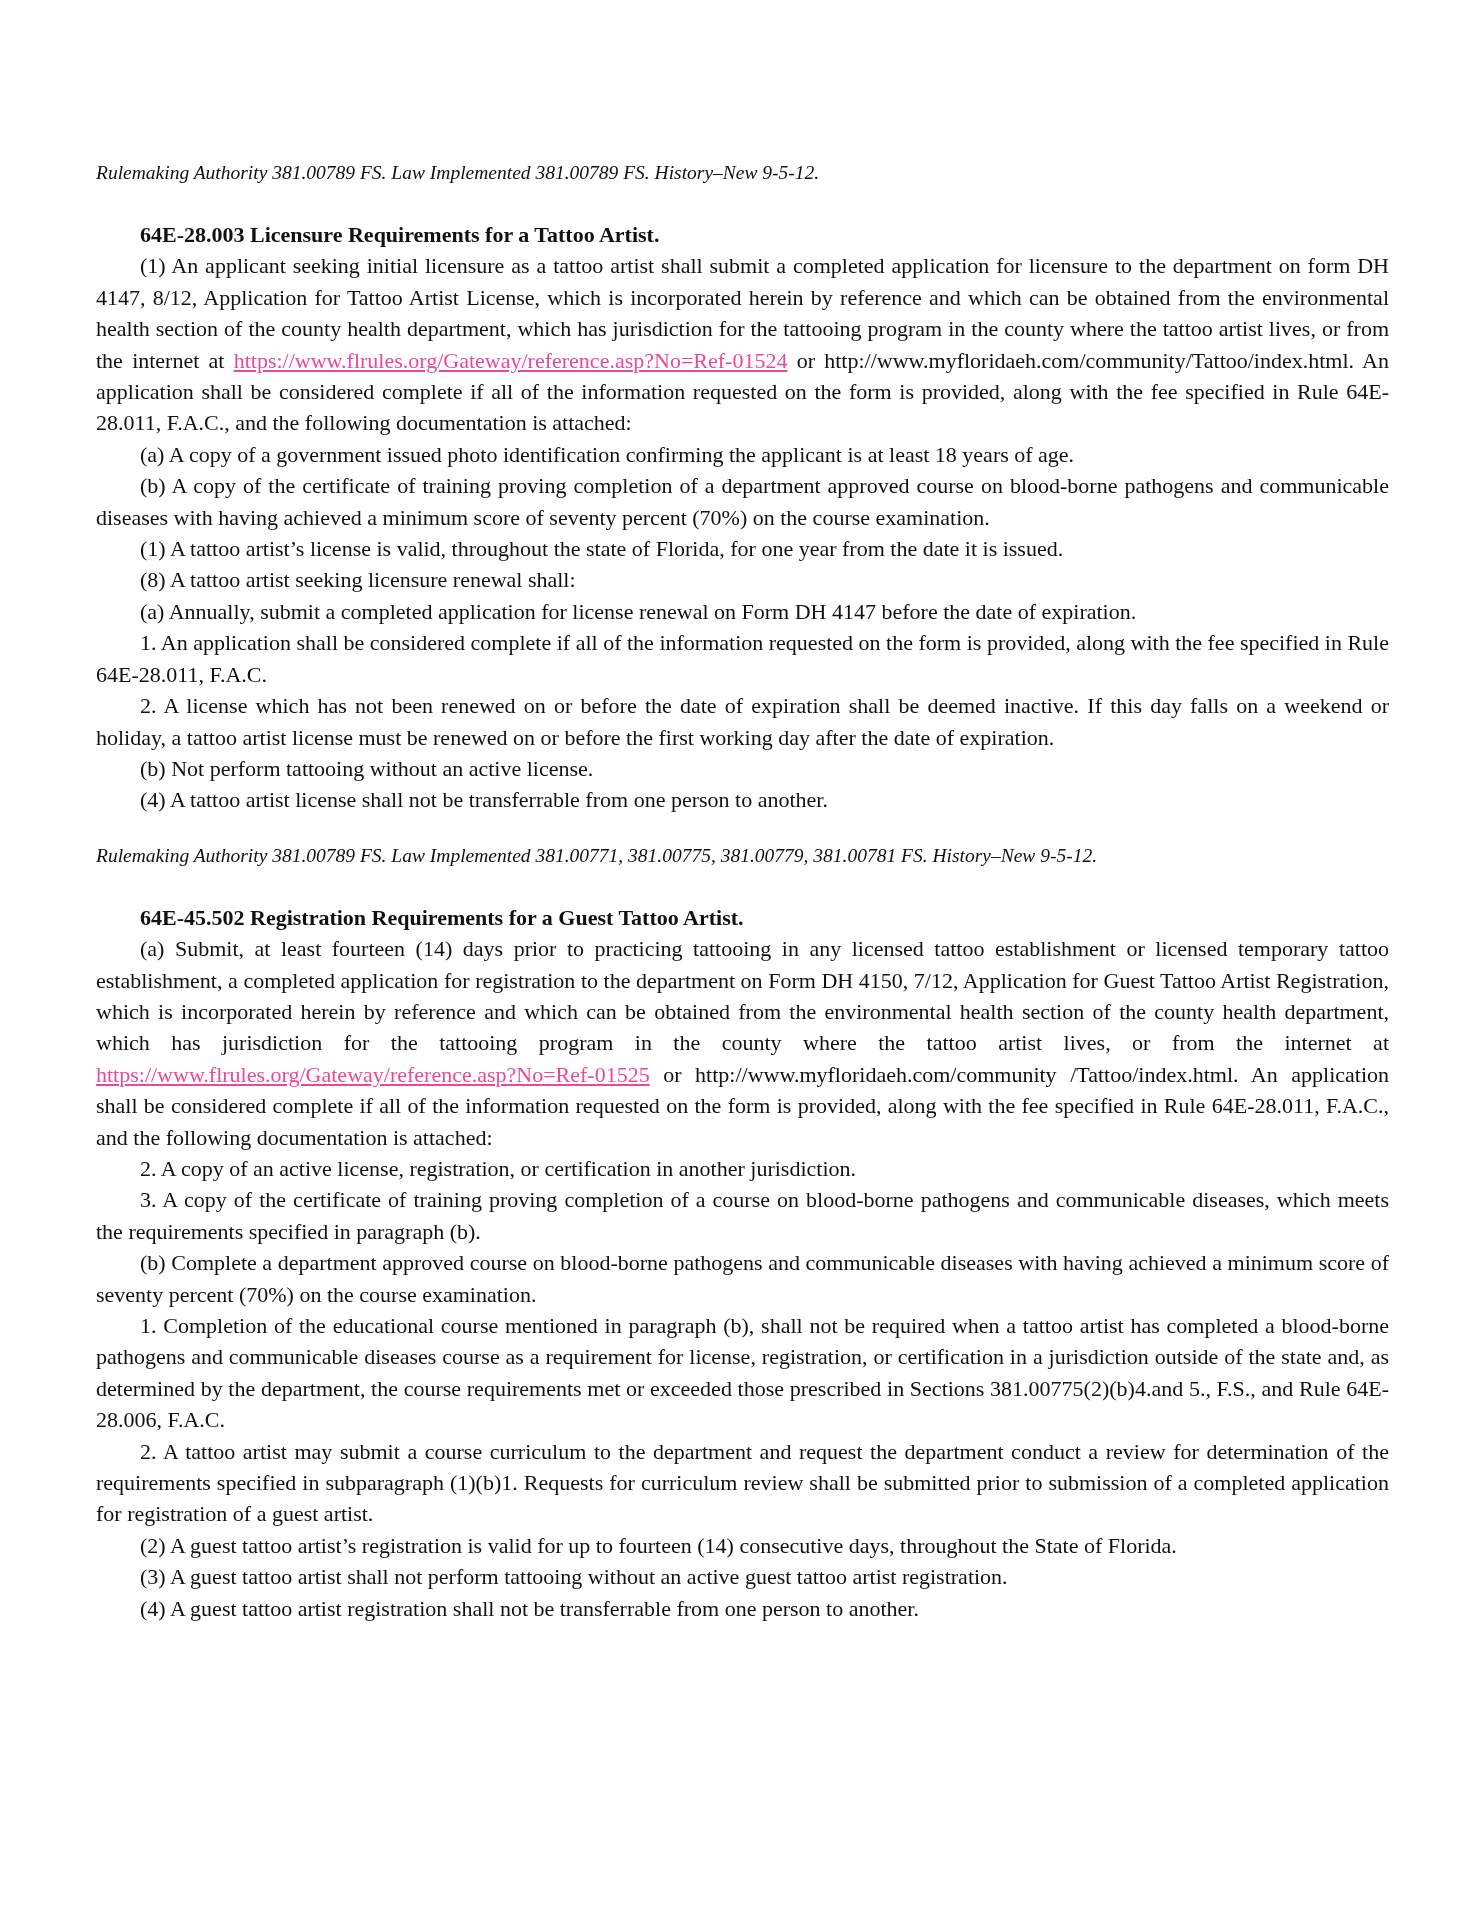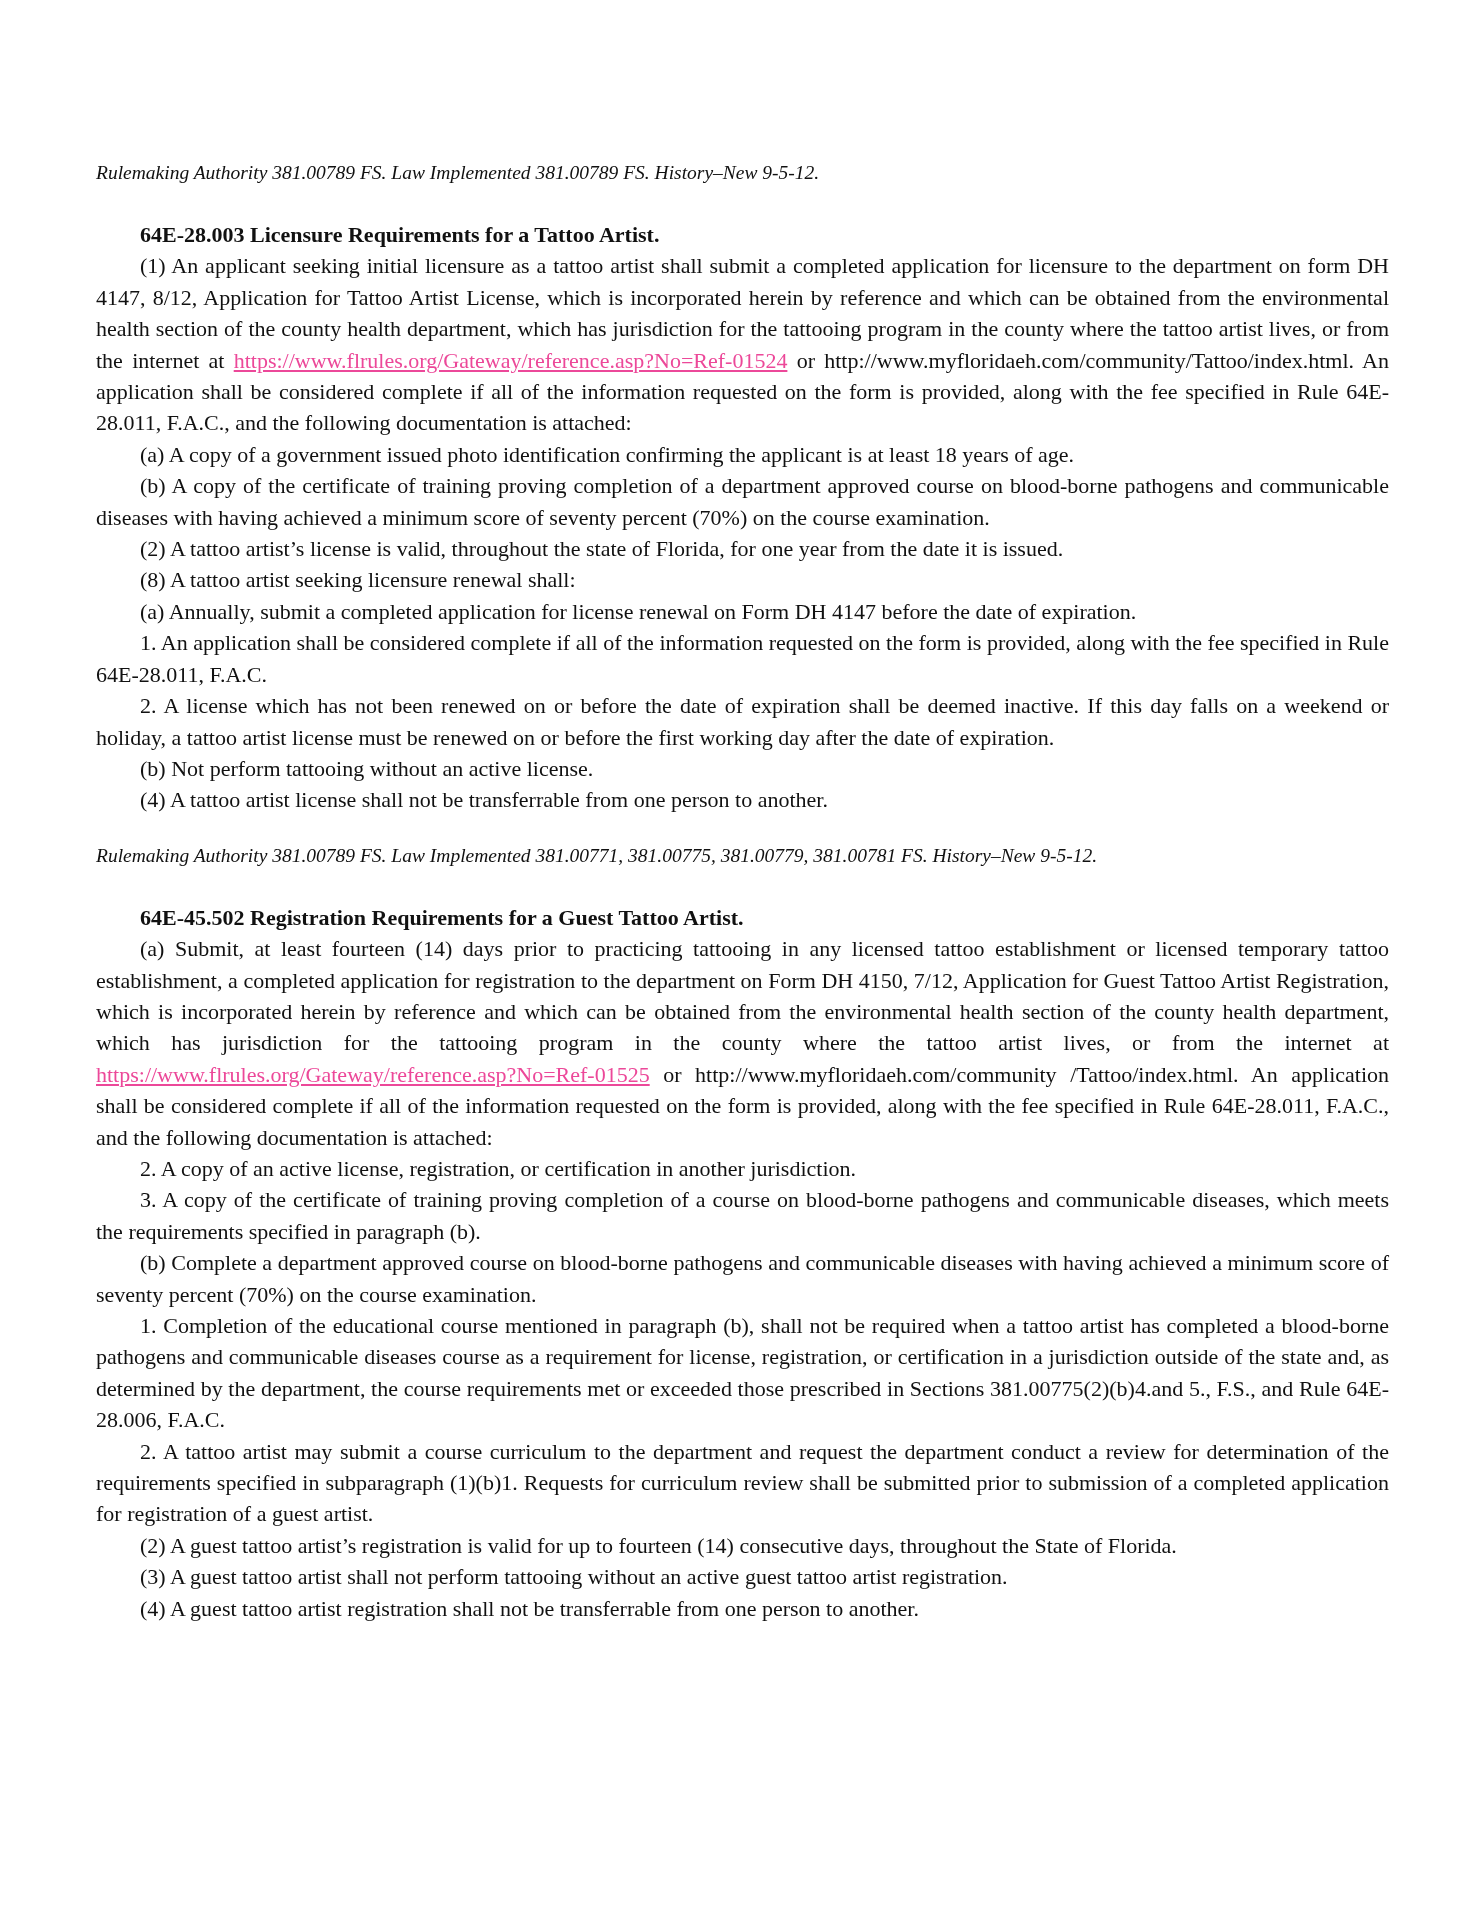--- a/index.html
+++ b/index.html
@@ -22,21 +22,21 @@
 
 <div class="page">
 
   <p class="cite gap-after">Rulemaking Authority 381.00789 FS. Law Implemented 381.00789 FS. History–New 9-5-12.</p>
 
   <div class="section">
     <h2>64E-28.003 Licensure Requirements for a Tattoo Artist.</h2>
     <p class="para"><span>(1) An applicant seeking initial licensure as a tattoo artist shall submit a completed application for licensure to the department on form DH 4147, 8/12, Application for Tattoo Artist License, which is incorporated herein by reference and which can be obtained from the environmental health section of the county health department, which has jurisdiction for the tattooing program in the county where the tattoo artist lives, or from the internet at </span><a class="link">https://www.flrules.org/Gateway/reference.asp?No=Ref-01524</a><span> or http://www.myfloridaeh.com/community/Tattoo/index.html. An application shall be considered complete if all of the information requested on the form is provided, along with the fee specified in Rule 64E-28.011, F.A.C., and the following documentation is attached:</span></p>
     <p class="para">(a) A copy of a government issued photo identification confirming the applicant is at least 18 years of age.</p>
     <p class="para">(b) A copy of the certificate of training proving completion of a department approved course on blood-borne pathogens and communicable diseases with having achieved a minimum score of seventy percent (70%) on the course examination.</p>
-    <p class="para">(2) A tattoo artist’s license is valid, throughout the state of Florida, for one year from the date it is issued.</p>
+    <p class="para">(1) A tattoo artist’s license is valid, throughout the state of Florida, for one year from the date it is issued.</p>
     <p class="para">(8) A tattoo artist seeking licensure renewal shall:</p>
     <p class="para">(a) Annually, submit a completed application for license renewal on Form DH 4147 before the date of expiration.</p>
     <p class="para">1. An application shall be considered complete if all of the information requested on the form is provided, along with the fee specified in Rule 64E-28.011, F.A.C.</p>
     <p class="para">2. A license which has not been renewed on or before the date of expiration shall be deemed inactive. If this day falls on a weekend or holiday, a tattoo artist license must be renewed on or before the first working day after the date of expiration.</p>
     <p class="para">(b) Not perform tattooing without an active license.</p>
     <p class="para">(4) A tattoo artist license shall not be transferrable from one person to another.</p>
   </div>
 
   <p class="cite gap-before gap-after">Rulemaking Authority 381.00789 FS. Law Implemented 381.00771, 381.00775, 381.00779, 381.00781 FS. History–New 9-5-12.</p>
 

